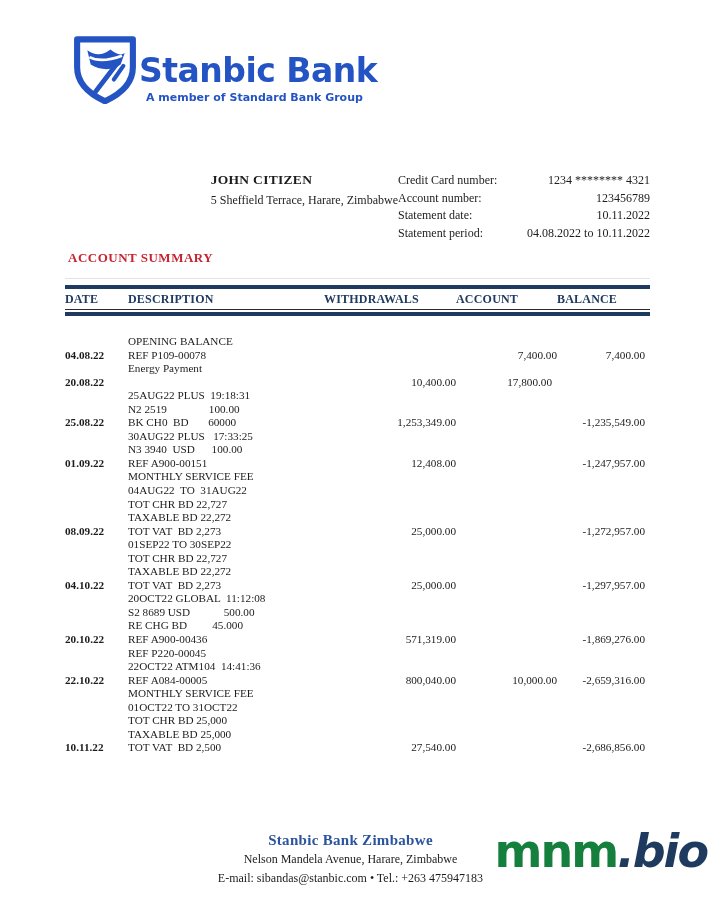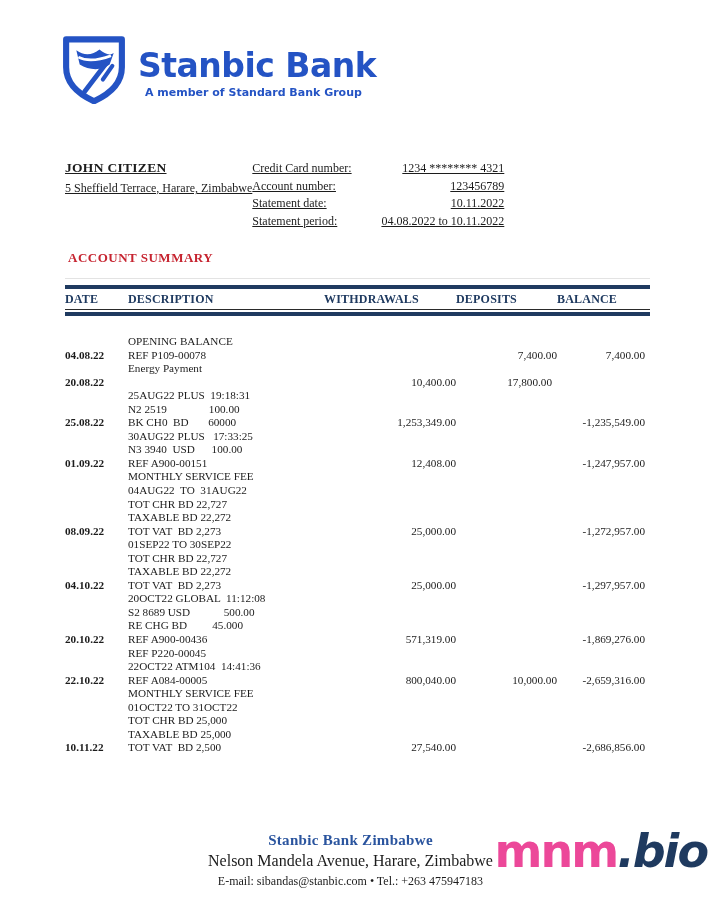--- a/index.html
+++ b/index.html
@@ -1,29 +1,29 @@
 <!DOCTYPE html>
 <html><head>
 <meta charset="utf-8">
 <style>
   html,body{margin:0;padding:0;background:#fff;}
   .page{
     position:relative;width:721px;height:916px;background:#ffffff;overflow:hidden;
     font-family:"Liberation Serif",serif;color:#1c1c1c;
   }
   
-  .logo-block{position:absolute;top:36px;left:60px;display:flex;align-items:center;gap:10px;}
+  .logo-block{position:absolute;top:36px;left:71px;display:flex;align-items:flex-end;}
   .logo-shield{width:68px;height:68px;flex:0 0 auto;}
   .logo-text{padding-top:8px;}
   .brand{font-family:"DejaVu Sans",sans-serif;font-weight:bold;font-size:33px;line-height:1;
          color:#2453c4;letter-spacing:-0.5px;}
   .tagline{font-family:"DejaVu Sans",sans-serif;font-weight:bold;font-size:11px;
            color:#2453c4;margin-top:4px;margin-left:7px;}
   
-  .info-row{position:absolute;top:160px;left:65px;width:585px;display:flex;justify-content:flex-start;text-decoration:underline;}
+  .info-row{position:absolute;top:172px;left:65px;width:585px;display:flex;justify-content:flex-end;}
   .customer .name{font-weight:bold;font-size:13.5px;letter-spacing:0.3px;}
   .customer .addr{font-size:12px;margin-top:5px;}
   .acct-info{width:252px;}
   .info-line{display:flex;justify-content:space-between;font-size:12px;line-height:17.5px;}
   .info-line .lbl{white-space:nowrap;}
   .info-line .val{white-space:nowrap;text-align:right;}
   
   .summary-title{position:absolute;top:250px;left:68px;margin:0;font-size:13px;font-weight:bold;
                  color:#c62430;letter-spacing:0.5px;}
   .pre-rule{position:absolute;top:278px;left:65px;width:585px;border-top:1px solid #e3e3e3;}
@@ -38,26 +38,26 @@
   .tbody{margin-top:19px;}
   .trow{line-height:13.55px;font-size:11.2px;}
   .trow .c{overflow:visible;white-space:nowrap;}
   .c.date{font-weight:bold;}
   .c.desc{white-space:pre;}
   .c.wd,.c.dep,.c.bal{text-align:right;}
   .c.bal{padding-right:5px;}
   
   .footer{position:absolute;top:832px;left:0;width:701px;text-align:center;}
   .footer .bank{font-size:15px;font-weight:bold;color:#2a549e;letter-spacing:0.3px;}
-  .footer .addr{font-size:16px;margin-top:3px;}
+  .footer .addr{font-size:12px;margin-top:3px;}
   .footer .contact{font-size:12px;margin-top:4px;}
   
   .watermark{position:absolute;top:826px;right:14px;font-family:"DejaVu Sans",sans-serif;
              font-weight:bold;font-size:46px;line-height:1.1;letter-spacing:-2px;z-index:5;}
-  .wm1{color:#ec4899;font-style:normal;}
+  .wm1{color:#15803d;font-style:normal;}
   .wm2{color:#1f3a5f;font-style:italic;}
 </style>
 </head>
 <body>
 
 <div class="page">
 
   <header class="logo-block">
     <svg class="logo-shield" viewBox="0 0 100 100" xmlns="http://www.w3.org/2000/svg">
       <path d="M9 5 L91 5 L91 46 C91 68 76 84 50 96 C24 84 9 68 9 46 Z" fill="#ffffff" stroke="#2453c4" stroke-width="9" stroke-linejoin="round"></path>
@@ -98,21 +98,21 @@
   </section>
 
   <h2 class="summary-title">ACCOUNT SUMMARY</h2>
   <div class="pre-rule"></div>
 
   <div class="table">
     <div class="thead grid">
       <div class="h">DATE</div>
       <div class="h">DESCRIPTION</div>
       <div class="h right">WITHDRAWALS</div>
-      <div class="h right">DEPOSITS</div>
+      <div class="h right">ACCOUNT</div>
       <div class="h right balance">BALANCE</div>
     </div>
     <div class="bar"></div>
     <div class="tbody">
     <div class="trow grid">
       <div class="c date"></div>
       <div class="c desc">OPENING BALANCE</div>
       <div class="c wd"></div>
       <div class="c dep"></div>
       <div class="c bal"></div>

